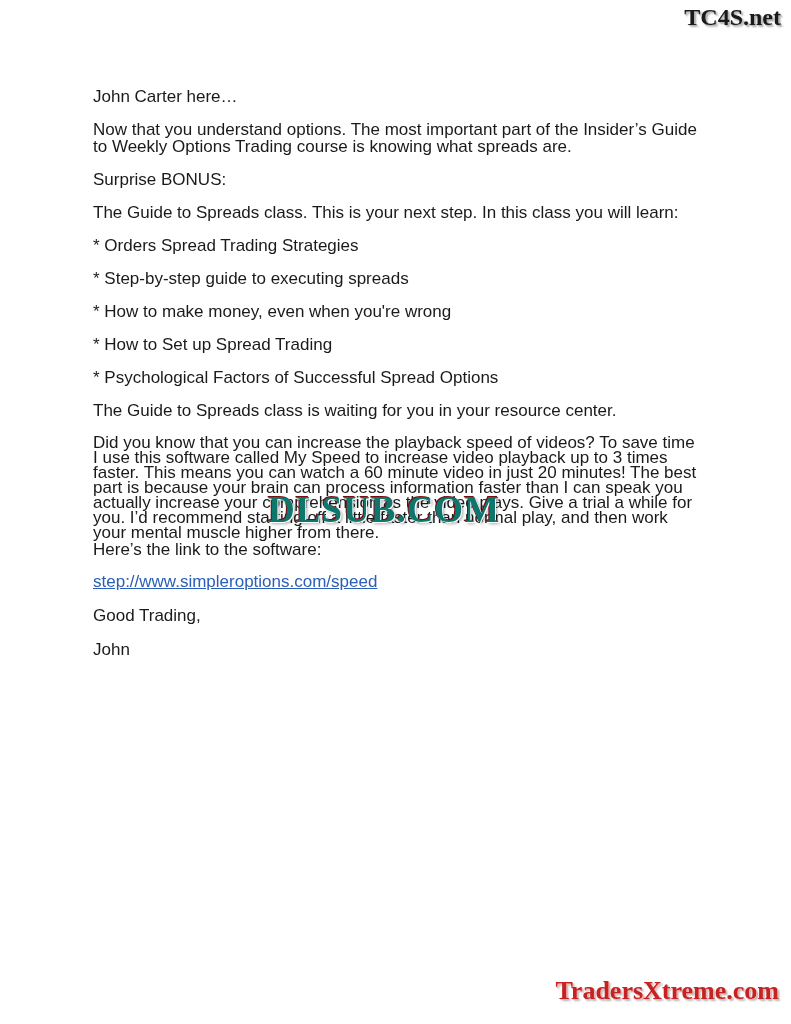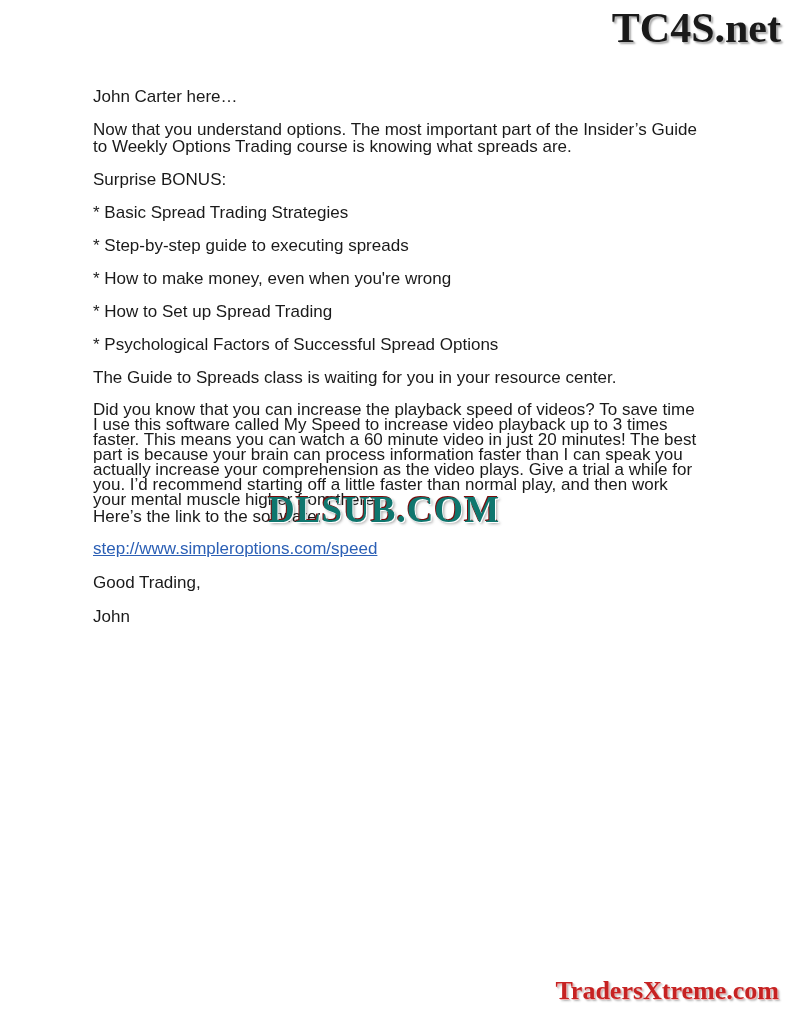--- a/index.html
+++ b/index.html
@@ -23,21 +23,21 @@
     height: 1024px;
     background: #ffffff;
   }
 
   
   .brand-top {
     position: absolute;
     top: 4px;
     right: 10px;
     font-family: "Liberation Serif", serif;
-    font-size: 42px;
+    font-size: 24px;
     font-weight: bold;
     color: #1a1a1a;
     letter-spacing: 0px;
     text-shadow: 1px 1px 0 #bbbbbb, 2px 2px 2px rgba(0,0,0,0.35);
   }
 
   
   .brand-bottom {
     position: absolute;
     bottom: 18px;
@@ -94,21 +94,22 @@
 <body>
 
 <div class="page">
 
   <div class="brand-top">TC4S.net</div>
 
   <div class="content">
     <p class="para">John Carter here…</p>
     <p class="para">Now that you understand options. The most important part of the Insider’s Guide to Weekly Options Trading course is knowing what spreads are.</p>
     <p class="para">Surprise BONUS:</p>
-    <p class="para">* Basic Spread Trading Strategies</p>
+    <p class="para">The Guide to Spreads class. This is your next step. In this class you will learn:</p>
+    <p class="para">* Orders Spread Trading Strategies</p>
     <p class="para">* Step-by-step guide to executing spreads</p>
     <p class="para">* How to make money, even when you're wrong</p>
     <p class="para">* How to Set up Spread Trading</p>
     <p class="para">* Psychological Factors of Successful Spread Options</p>
     <p class="para">The Guide to Spreads class is waiting for you in your resource center.</p>
 
     <p class="block">Did you know that you can increase the playback speed of videos? To save time I use this software called My Speed to increase video playback up to 3 times faster. This means you can watch a 60 minute video in just 20 minutes! The best part is because your brain can process information faster than I can speak you actually increase your comprehension as the video plays. Give a trial a while for you. I’d recommend starting off a little faster than normal play, and then work your mental muscle higher from there.</p>
     <p class="block" style="margin-top:-14px;">Here’s the link to the software:</p>
 
     <p class="para"><a class="link" href="#">step://www.simpleroptions.com/speed</a></p>

